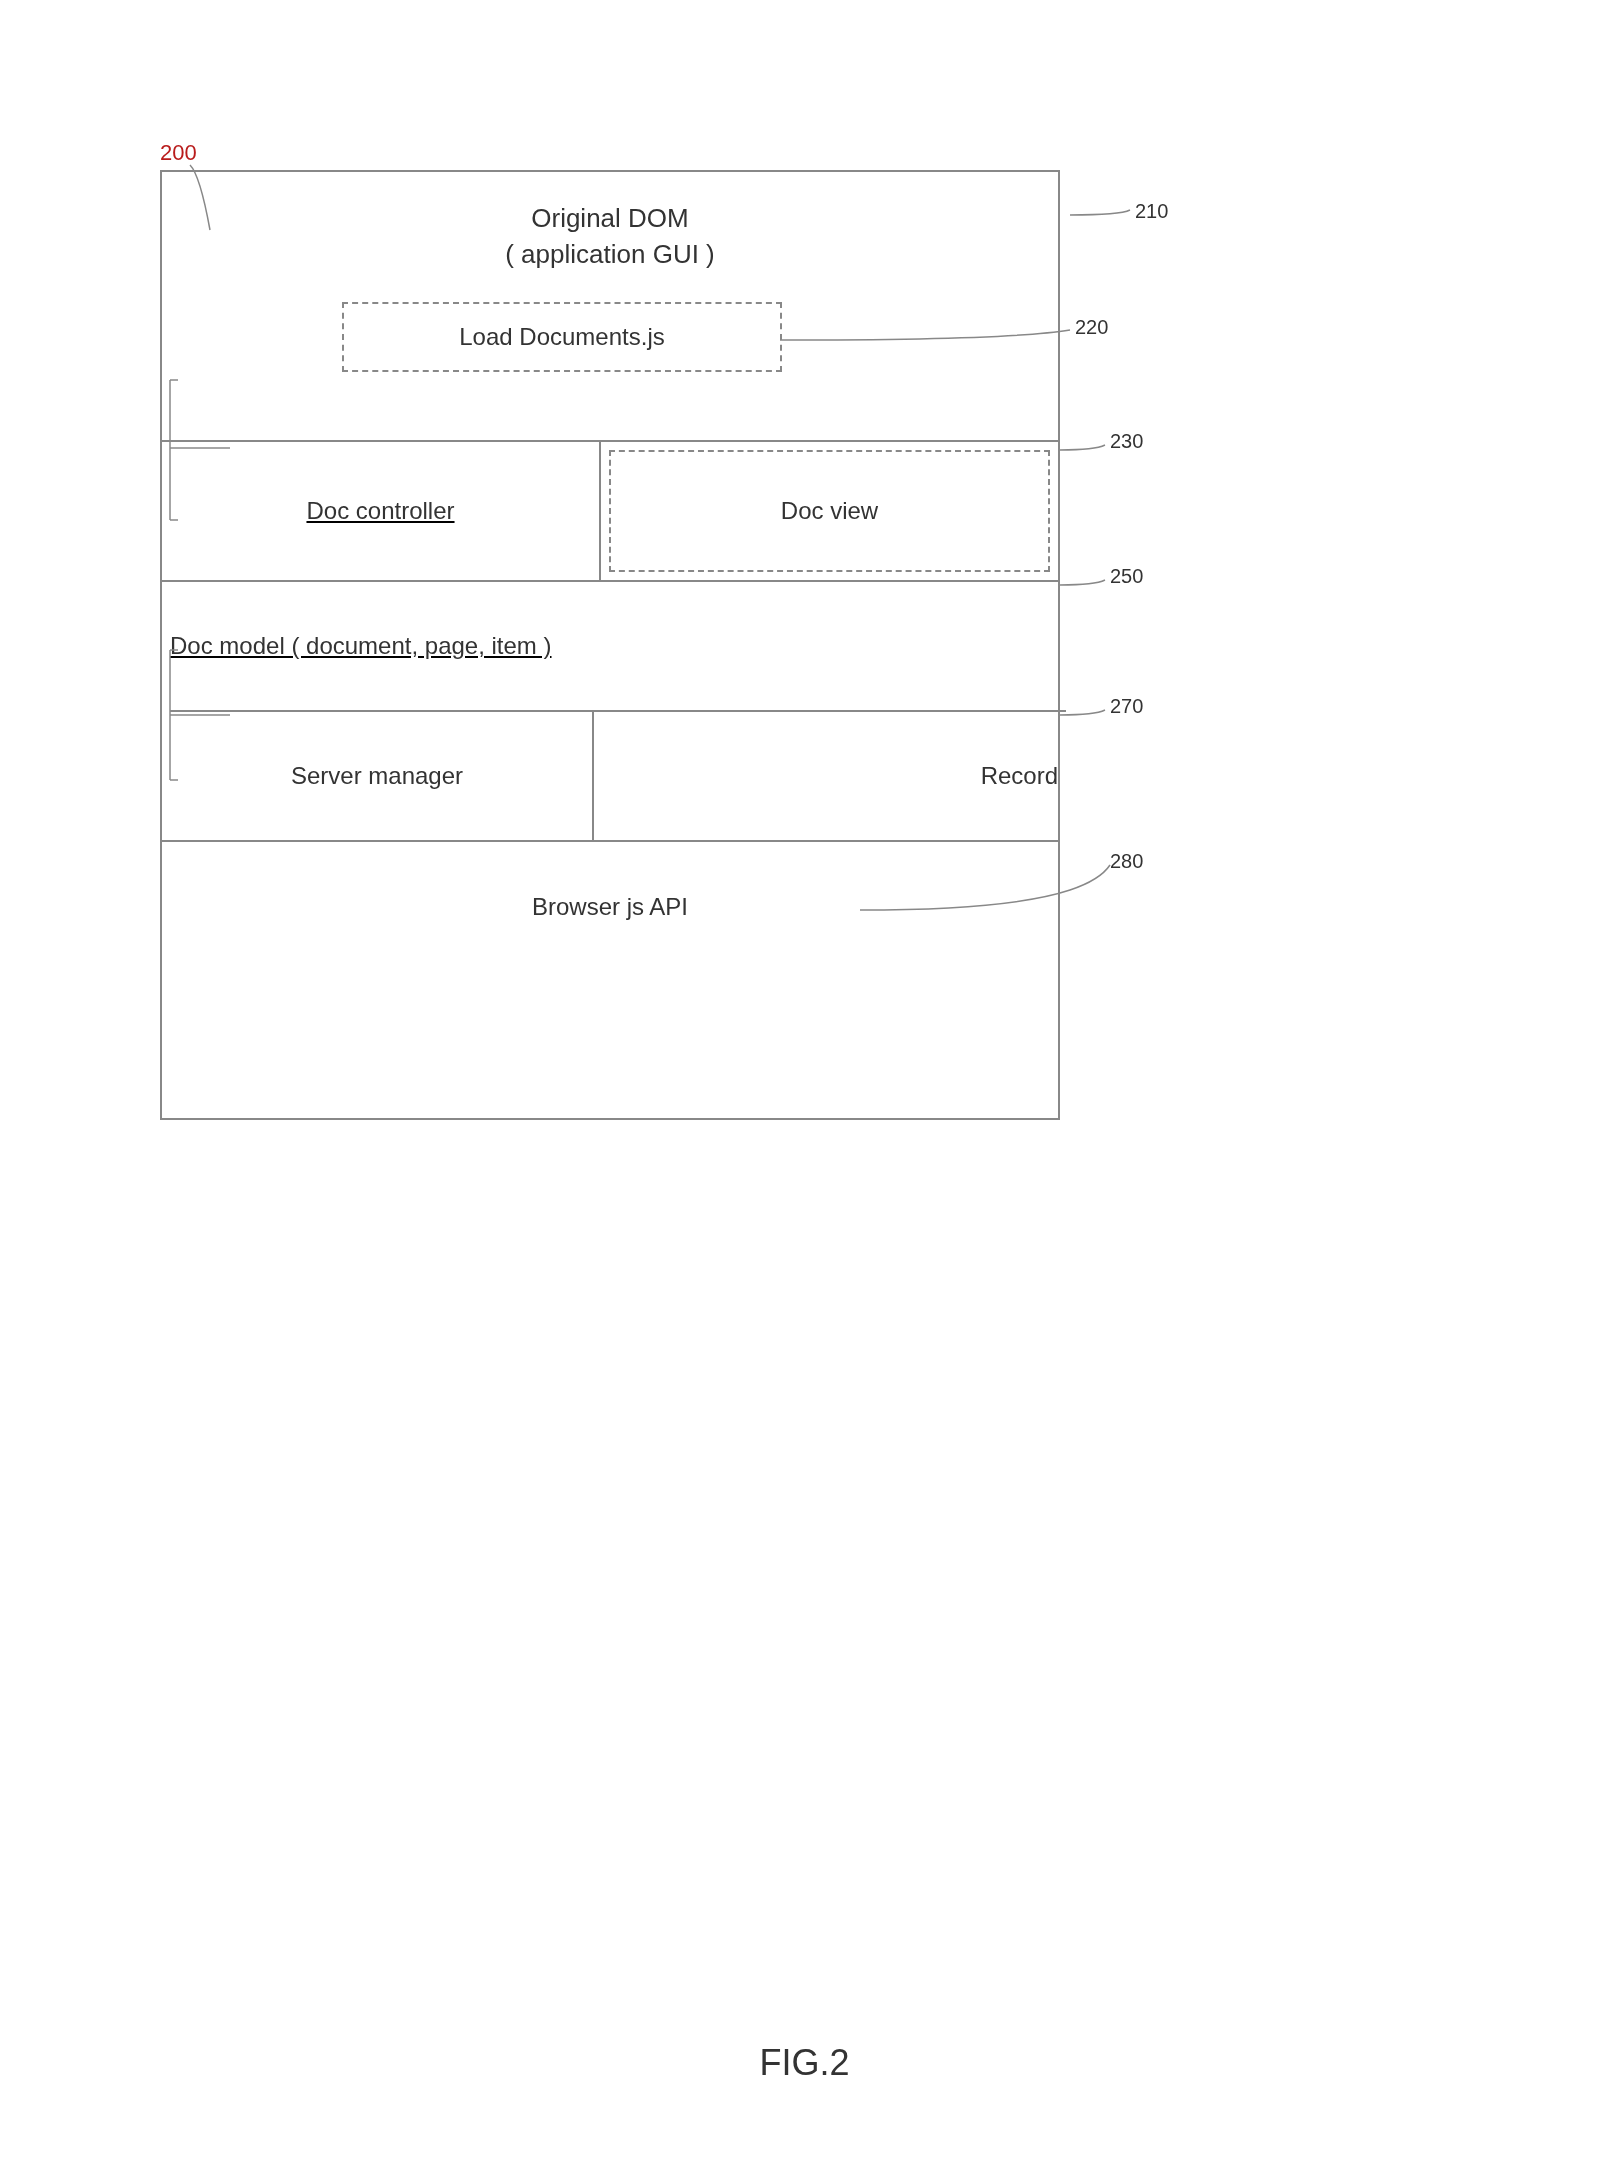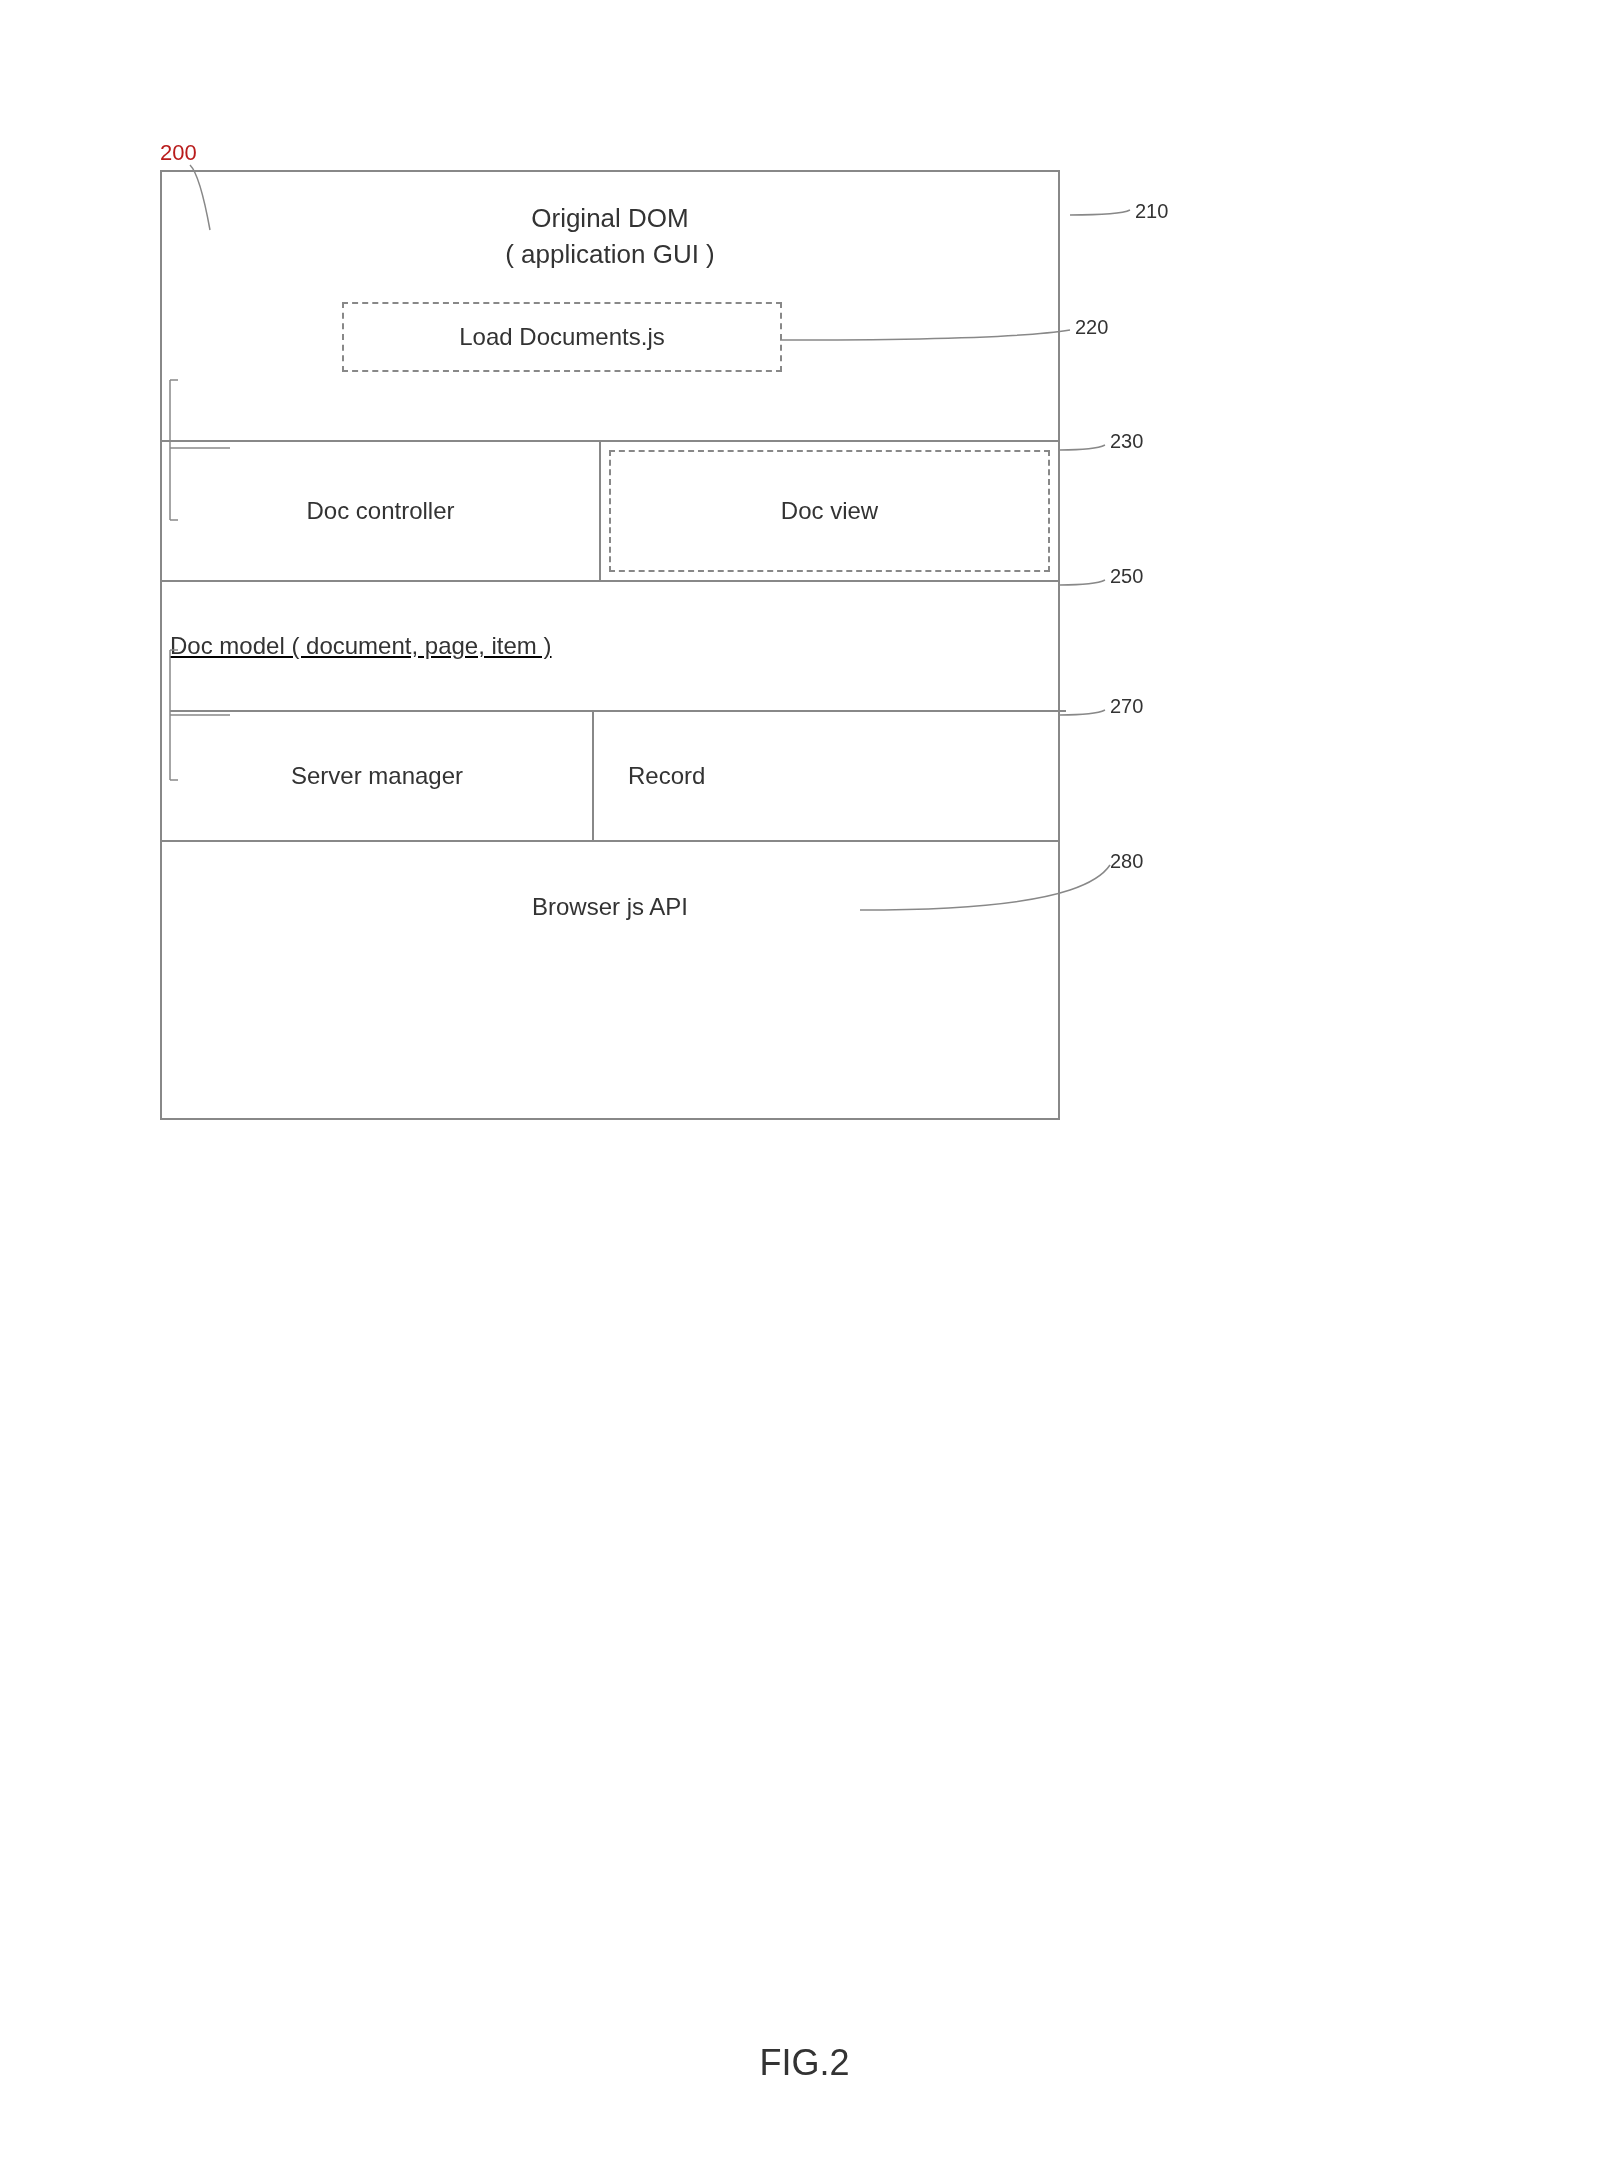--- a/index.html
+++ b/index.html
@@ -107,20 +107,21 @@
       display: flex;
       flex-direction: row;
     }
 
     .section-doc-controller {
       flex: 1;
       border-right: 2px solid #888;
       display: flex;
       align-items: center;
       justify-content: center;
+      text-decoration: underline;
     }
 
     .section-doc-view {
       flex: 1;
       border: 2px dashed #888;
       margin: 8px;
       display: flex;
       align-items: center;
       justify-content: center;
     }
@@ -162,21 +163,21 @@
       border-right: 2px solid #888;
       display: flex;
       align-items: center;
       justify-content: center;
     }
 
     .section-record {
       flex: 1;
       display: flex;
       align-items: center;
-      justify-content: flex-start;
+      justify-content: flex-end;
       border-radius: 19px;
     }
 
     
     .section-browser-api {
       position: absolute;
       top: 670px;
       left: 0px;
       width: 100%;
       height: 130px;

